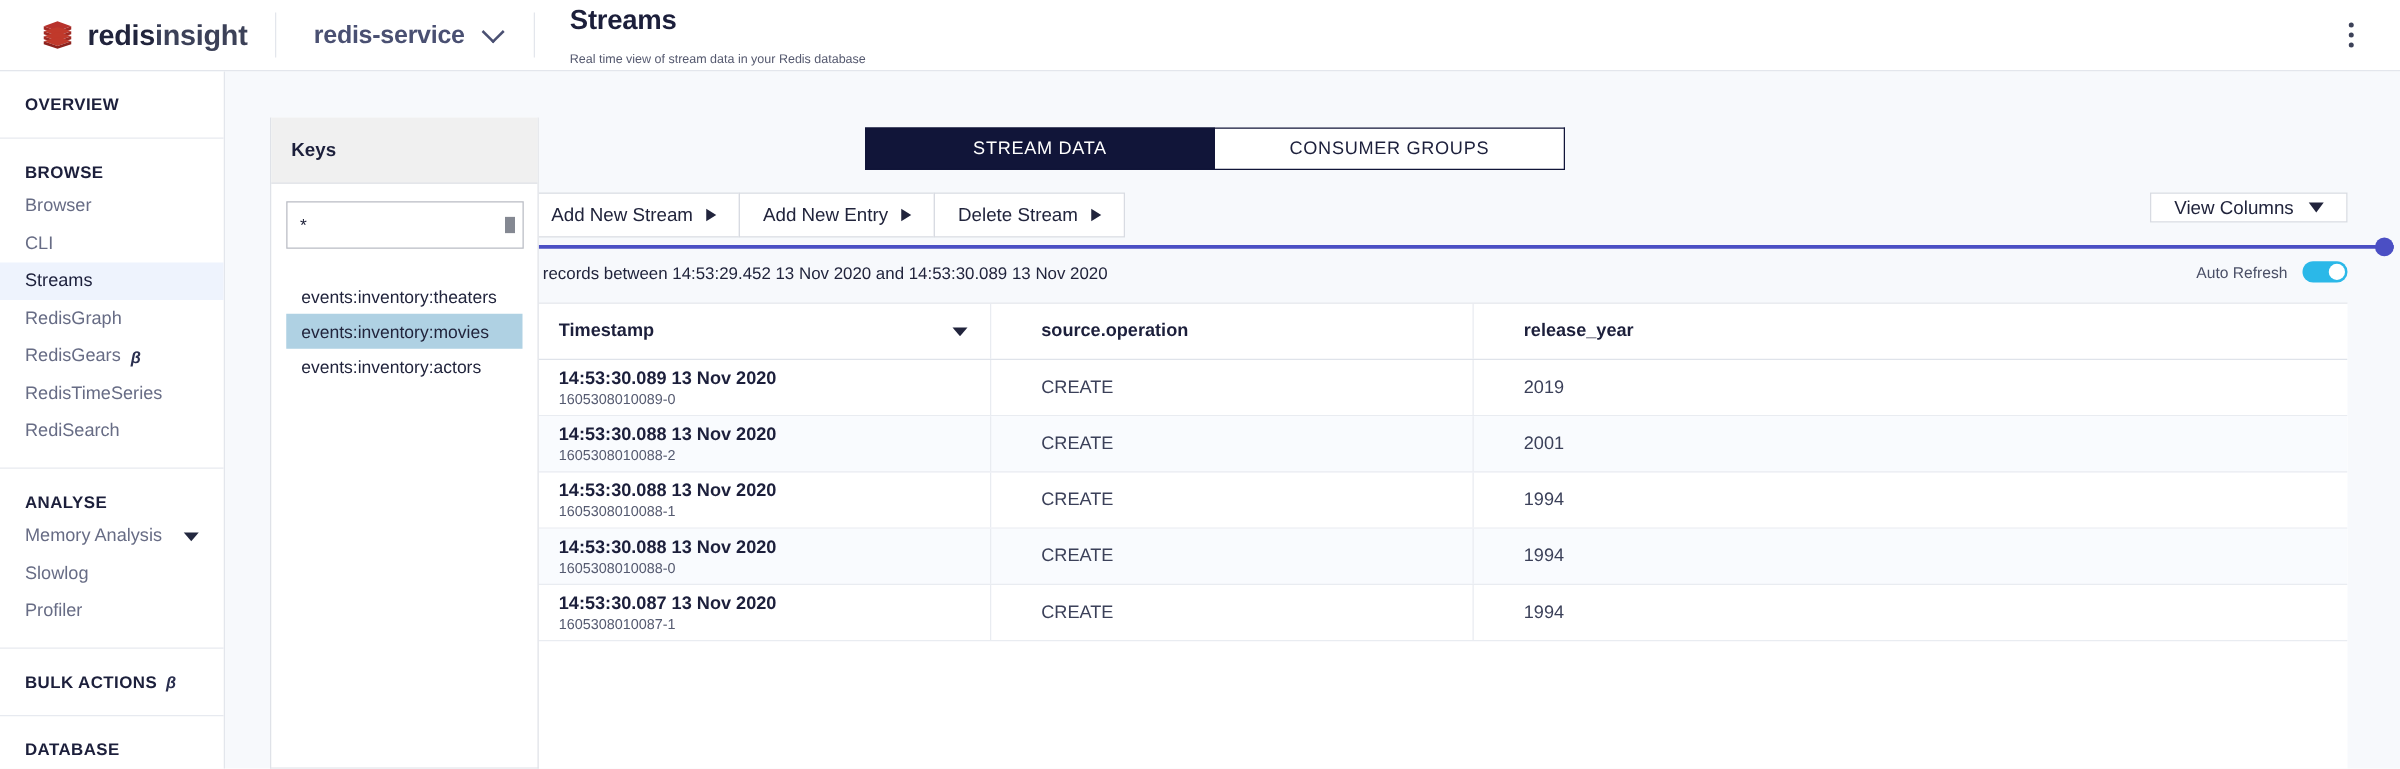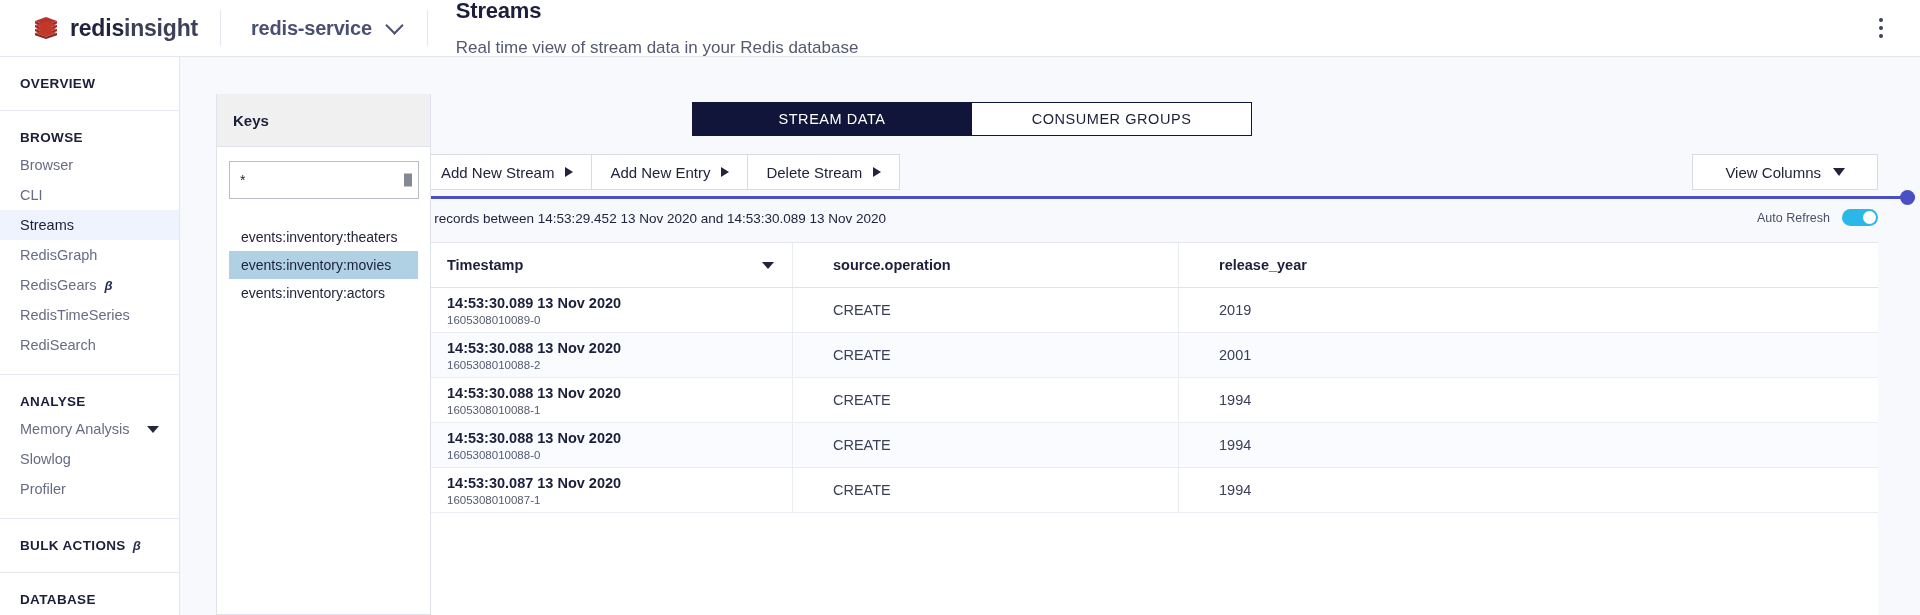--- a/index.html
+++ b/index.html
@@ -33,21 +33,21 @@
     padding:0 26px 0 30px; height:57px; cursor:pointer;
   }
   .dbselect .name { font-size:20px; font-weight:700; color:#4a5072; letter-spacing:-0.2px; }
   .chev {
     width:13px;height:13px;border-right:2.4px solid #4a5072;border-bottom:2.4px solid #4a5072;
     transform:rotate(45deg); margin-top:-6px;
   }
 
   .pagetitle { padding-left:28px; }
   .pagetitle h1 { font-size:22px; font-weight:700; color:#1c1f3b; line-height:1.15; letter-spacing:-0.2px; }
-  .pagetitle p { font-size:17px; color:#55596f; margin-top:14px; }
+  .pagetitle p { font-size:10px; color:#55596f; margin-top:14px; }
 
   .kebab {
     position:absolute; right:26px; top:50%; transform:translateY(-50%);
     width:26px; height:26px; display:flex; flex-direction:column;
     align-items:center; justify-content:center; gap:4px; cursor:pointer;
   }
   .kebab i { width:4px;height:4px;border-radius:50%;background:#3c4158;display:block; }
 
   
   .sidebar {
@@ -110,23 +110,23 @@
 
   .toolbar { position:absolute; left:-9px; top:97px; display:flex; z-index:7; }
   .tb-btn {
     height:36px; background:#ffffff; border:1px solid #d8dbe2;
     display:flex; align-items:center; gap:11px; padding:0 18px;
     font-size:15px; color:#21243c; cursor:pointer; margin-right:-1px;
   }
   .tb-arrow { width:0;height:0;border-top:5.5px solid transparent;border-bottom:5.5px solid transparent;border-left:8px solid #21243c; }
 
   .viewcols {
-    position:absolute; right:42px; top:97px; height:36px;
+    position:absolute; right:42px; top:97px; height:24px;
     background:#ffffff; border:1px solid #d8dbe2; display:flex; align-items:center;
-    gap:12px; padding:0 32px; font-size:15px; color:#21243c; cursor:pointer; z-index:7;
+    gap:12px; padding:0 18px; font-size:15px; color:#21243c; cursor:pointer; z-index:7;
   }
   .vc-caret { width:0;height:0;border-left:6.5px solid transparent;border-right:6.5px solid transparent;border-top:8px solid #21243c; }
 
   
   .slider-track {
     position:absolute; left:-25px; top:139px; width:1509px; height:3px;
     background:#4b4fc4; z-index:5;
   }
   .slider-knob {
     position:absolute; width:15px; height:15px; border-radius:50%;

